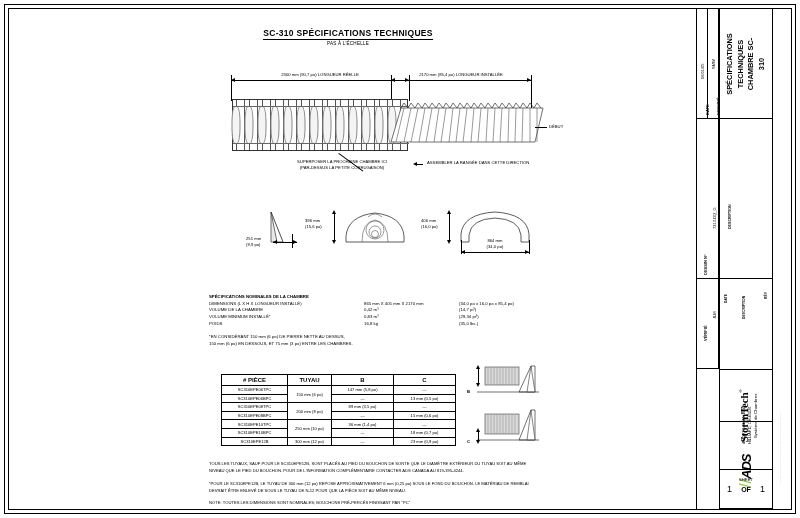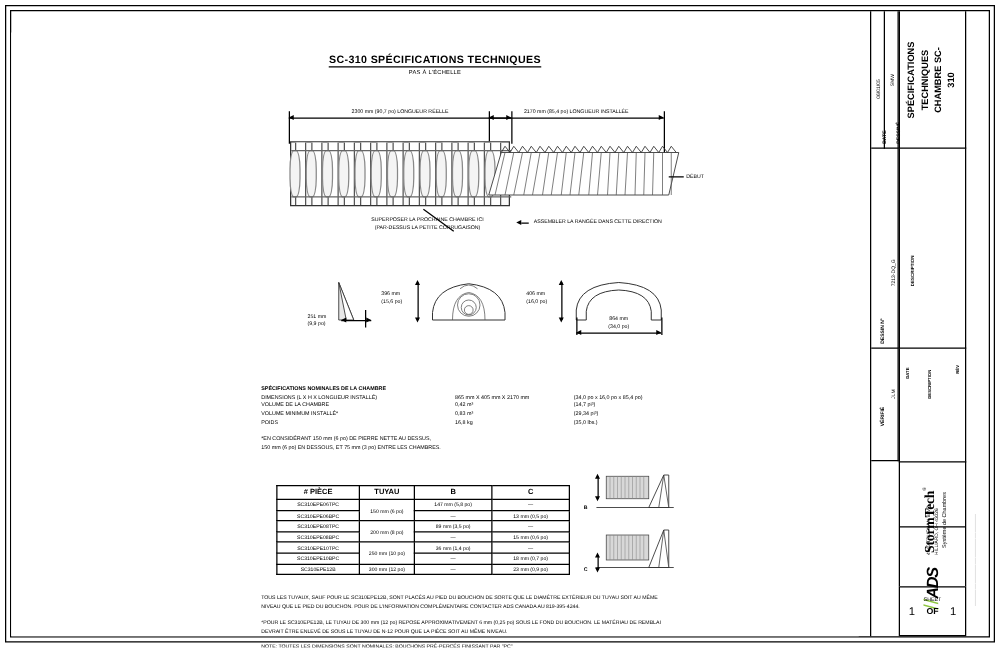--- a/index.html
+++ b/index.html
@@ -18,21 +18,21 @@
     position:absolute; left:4px; top:4px; right:4px; bottom:4px;
     border:1px solid #000;
   }
   .frame-inner {
     position:absolute; left:8px; top:8px; right:8px; bottom:8px;
     border:1px solid #000;
   }
 
   
   .draw-area {
-    position:absolute; left:9px; top:26px; width:678px; bottom:9px;
+    position:absolute; left:9px; top:12px; width:678px; bottom:9px;
     background:#fff;
   }
 
   
   .main-title {
     position:absolute; top:16px; left:0; width:100%;
     text-align:center;
     font-size:8.5px; font-weight:bold; letter-spacing:.3px;
   }
   .main-title .u { border-bottom:1px solid #000; padding-bottom:1px; }

